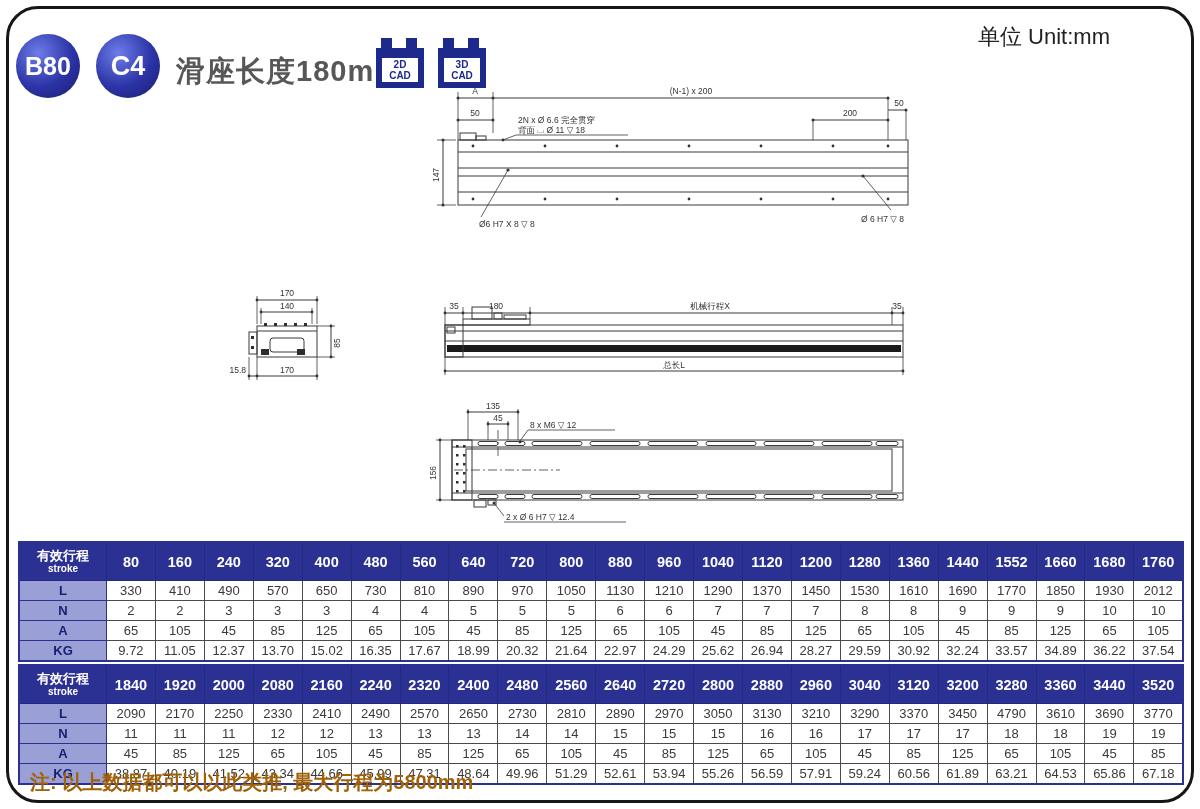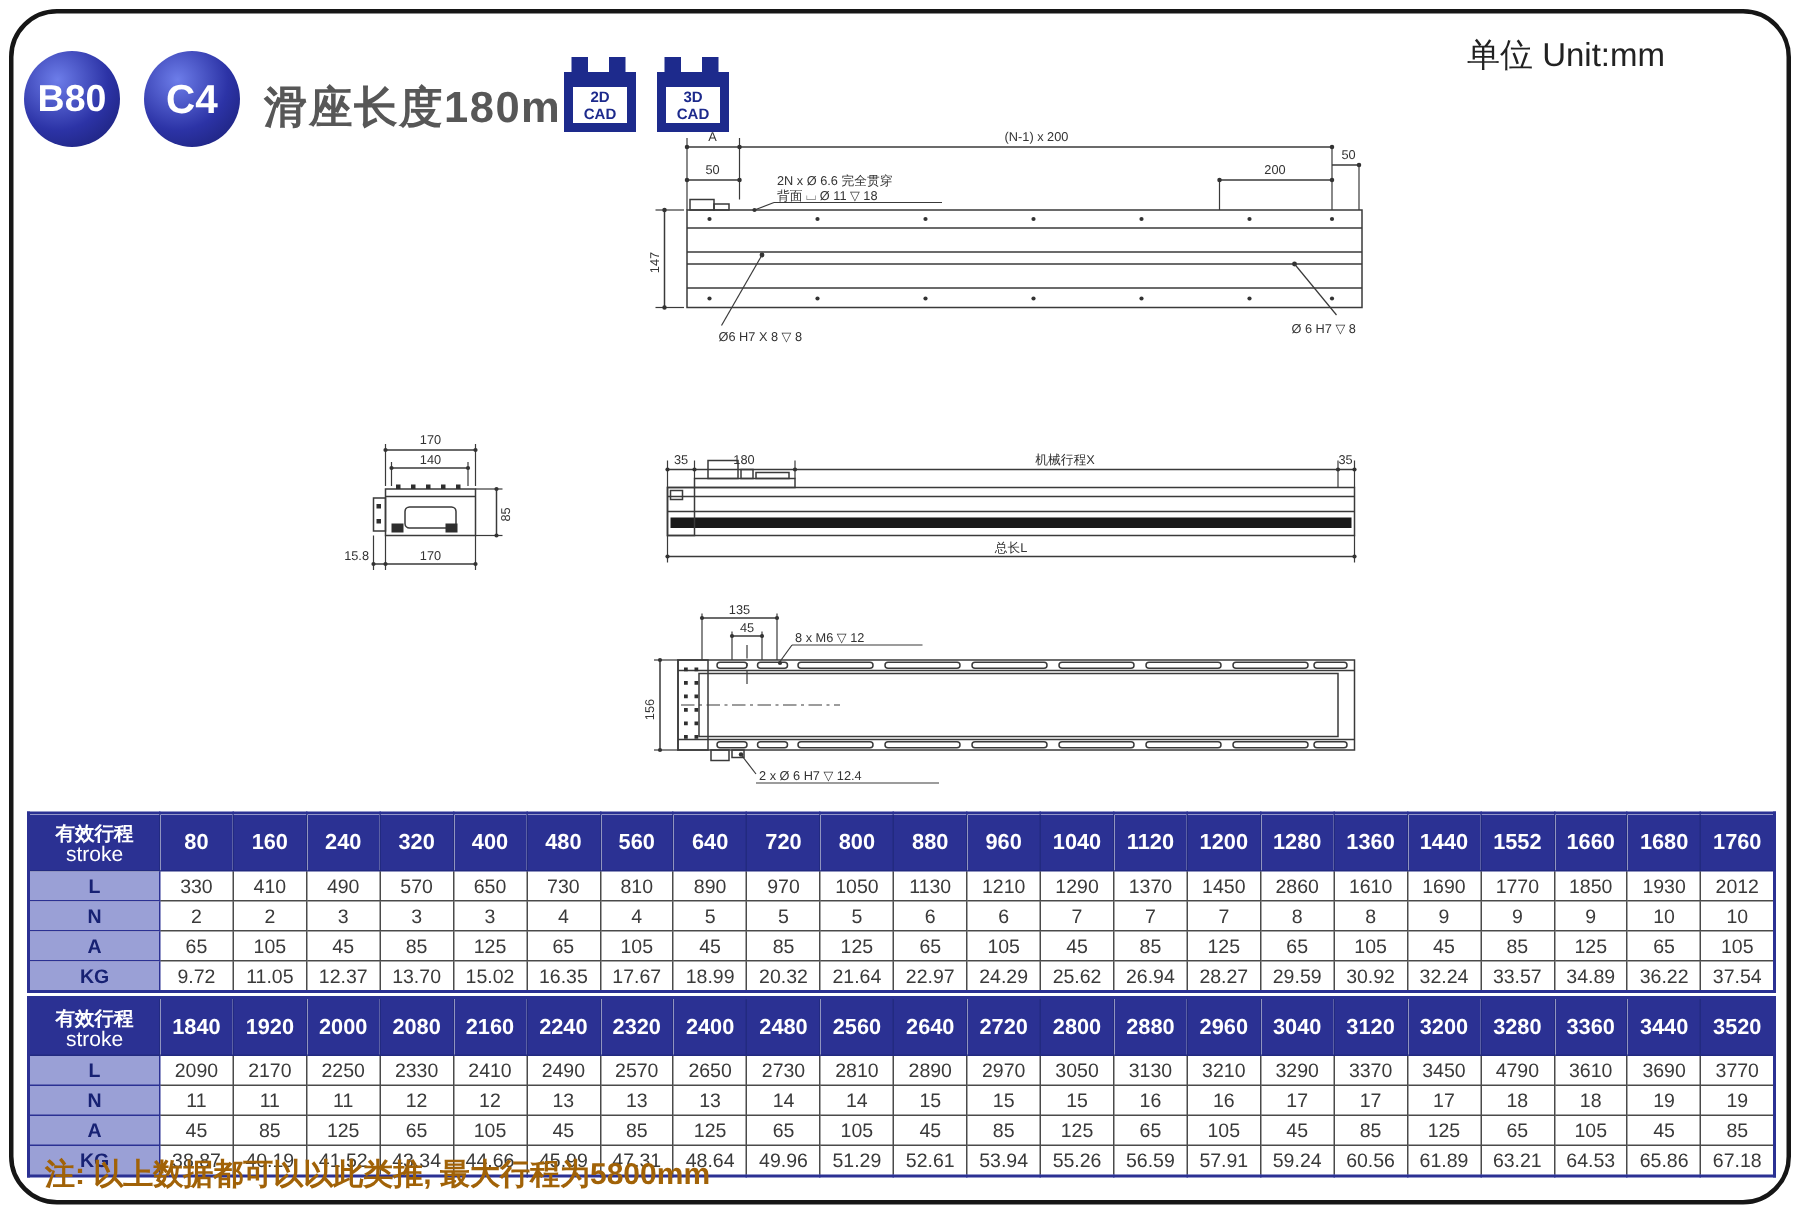--- a/index.html
+++ b/index.html
@@ -28,21 +28,21 @@
   svg.draw .thin{stroke-width:0.8;}
   svg.draw .dark{fill:#1a1a1a;stroke:none;}
   
   .tables{position:absolute;left:18px;top:541px;}
   table.spec-table{border-collapse:collapse;table-layout:fixed;width:1166px;margin-bottom:2px;}
   table.spec-table th,table.spec-table td{border:1px solid #4a4a4a;text-align:center;padding:0;
       height:19px;font-size:13px;color:#3a3a3a;background:#fff;overflow:hidden;white-space:nowrap;}
   table.spec-table{border:2px solid #2b3193;}
   table.spec-table thead th{background:#2b3193;color:#fff;font-weight:bold;font-size:14.5px;height:37px;border:1px solid #222a80;}
   table.spec-table .lbl-head{width:86px;}
-  .lbl-cn{font-size:13px;line-height:14px;} .lbl-en{font-size:14px;line-height:12px;font-weight:normal;}
+  .lbl-cn{font-size:13px;line-height:14px;} .lbl-en{font-size:10px;line-height:12px;font-weight:bold;}
   table.spec-table td.row-label{background:#9aa0d6;color:#172173;font-weight:bold;font-size:13px;border:1px solid #2b3193;}
   .note{position:absolute;left:30px;top:769px;font-size:20px;font-weight:bold;color:#a16207;}
 </style>
 </head>
 <body>
 
 <div class="frame"></div>
 
 <div class="badge badge1">
     <span>B80</span>
@@ -336,21 +336,21 @@
           <td>730</td>
           <td>810</td>
           <td>890</td>
           <td>970</td>
           <td>1050</td>
           <td>1130</td>
           <td>1210</td>
           <td>1290</td>
           <td>1370</td>
           <td>1450</td>
-          <td>2860</td>
+          <td>1530</td>
           <td>1610</td>
           <td>1690</td>
           <td>1770</td>
           <td>1850</td>
           <td>1930</td>
           <td>2012</td>
         </tr>
         <tr>
           <td class="row-label">N</td>
           <td>2</td>

